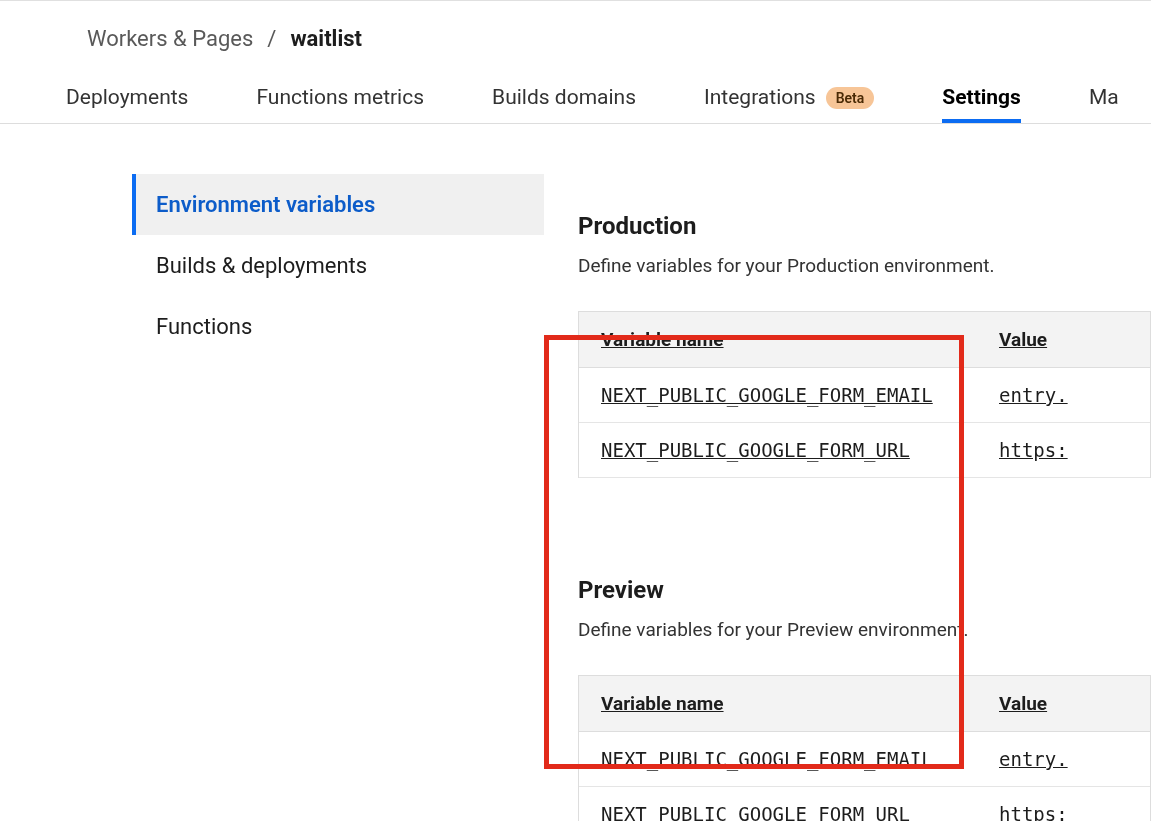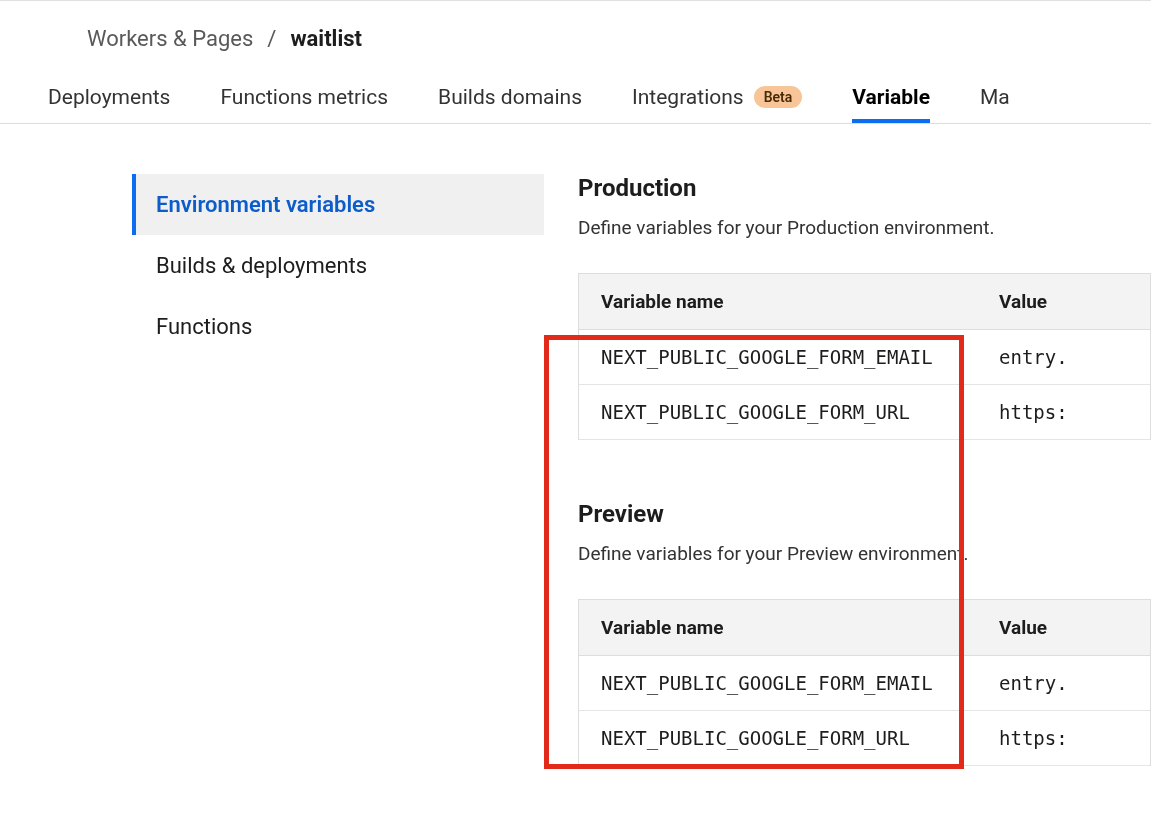--- a/index.html
+++ b/index.html
@@ -43,22 +43,23 @@
       border-bottom: 1px solid #ddd;
       align-items: center;
       font-size: 21px;
     }
     .tab {
       padding: 14px 0;
       color: #333;
       cursor: pointer;
       white-space: nowrap;
       display: flex;
-      align-items: center;
+      align-items: flex-end;
       gap: 10px;
+      margin-left: 18px;
     }
     .tab.active {
       font-weight: 700;
       color: #000;
       border-bottom: 4px solid #0c6cf2;
       padding-bottom: 10px;
     }
     .badge {
       background: #f7c597;
       color: #4a2a05;
@@ -91,30 +92,32 @@
     }
     .main {
       flex: 1;
       padding-left: 34px;
       position: relative;
     }
     .section-title {
       font-size: 24px;
       font-weight: 700;
       margin-bottom: 14px;
+      margin-top: 38px;
     }
     .section-desc {
       font-size: 19px;
       color: #333;
       margin-bottom: 34px;
     }
     .var-table {
       border: 1px solid #ddd;
       border-bottom: none;
       width: 100%;
+      text-decoration: underline;
     }
     .var-header {
       display: flex;
       background: #f3f3f3;
       border-bottom: 1px solid #ddd;
       font-weight: 700;
       font-size: 19px;
     }
     .var-row {
       display: flex;
@@ -167,21 +170,21 @@
       <span>Functions metrics</span>
     </div>
   <div class="tab">
       <span>Builds domains</span>
     </div>
   <div class="tab">
     <span>Integrations</span>
     <span class="badge">Beta</span>
   </div>
   <div class="tab active">
-      <span>Variable</span>
+      <span>Settings</span>
     </div>
   <div class="tab">
       <span>Ma</span>
     </div>
 </div>
 
 <div class="content">
   <div class="sidebar">
     <div class="sidebar-item active">
       <span>Environment variables</span>

